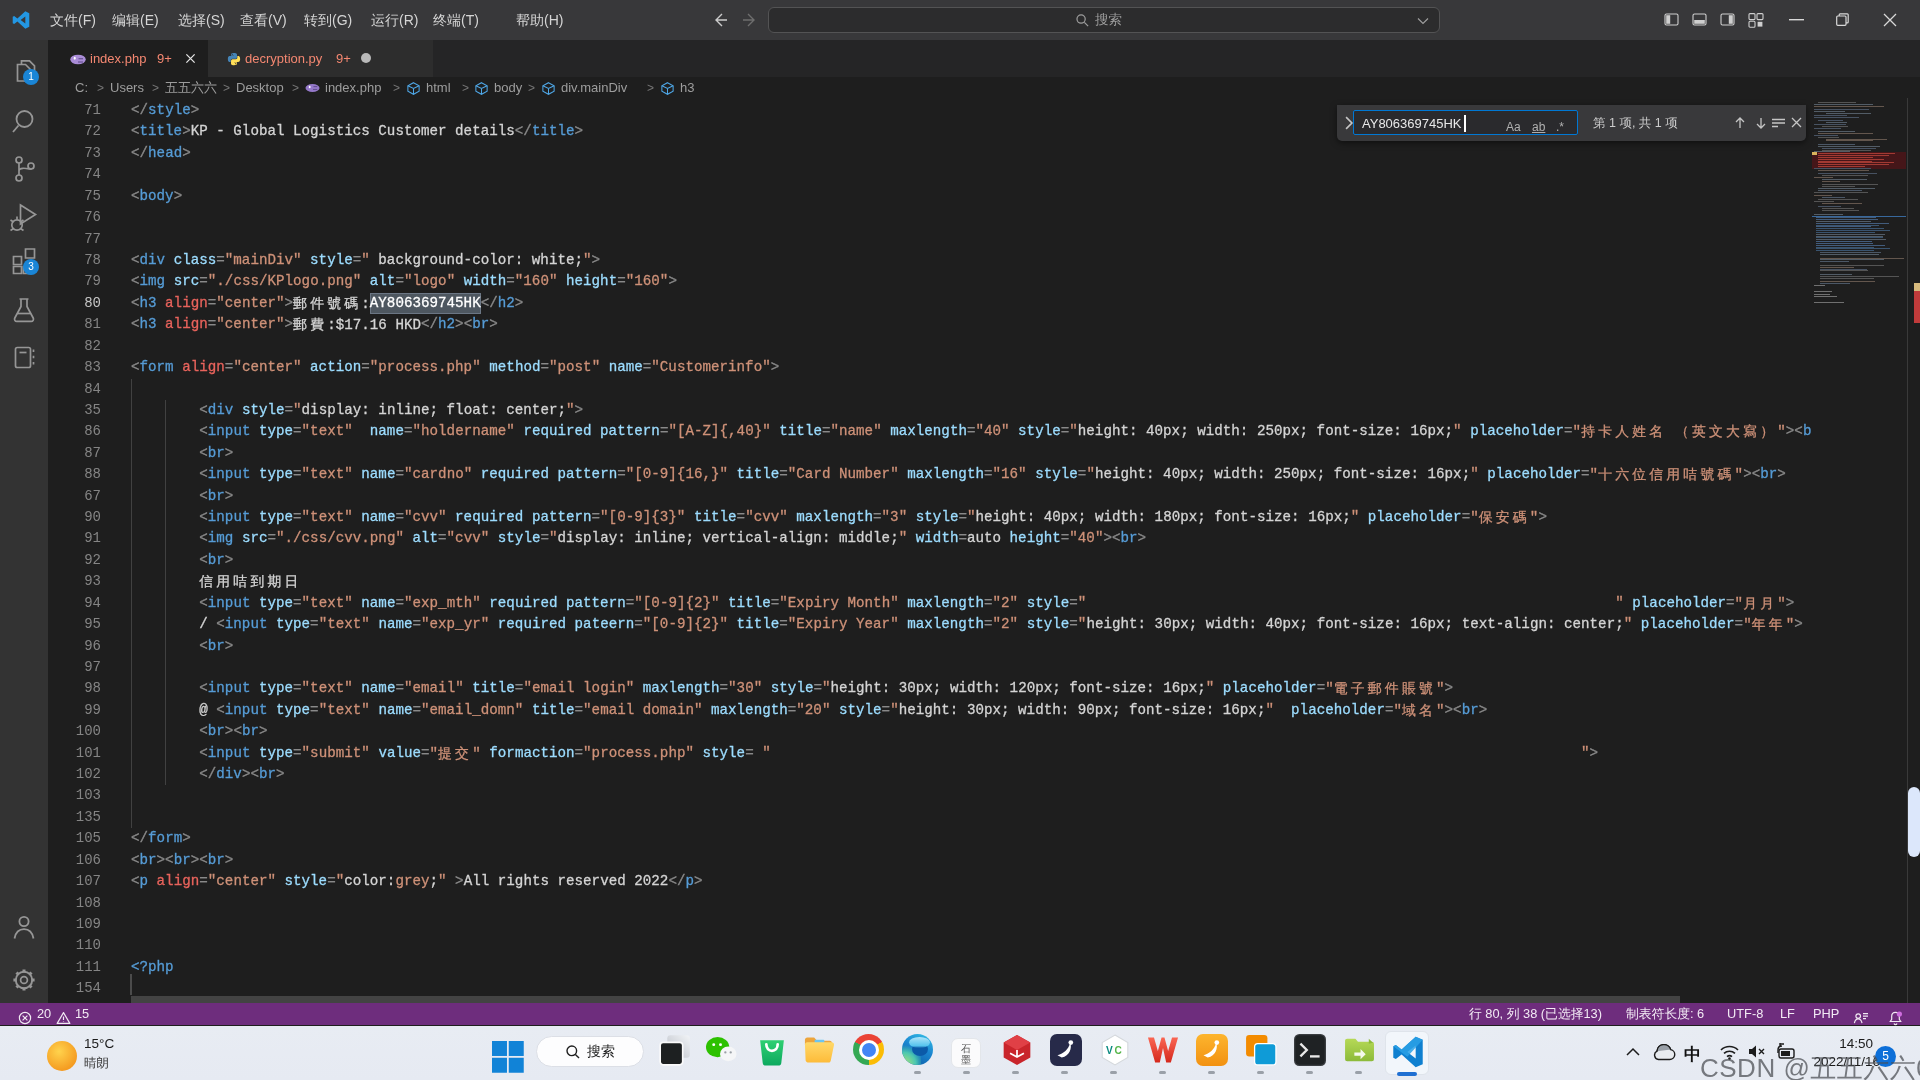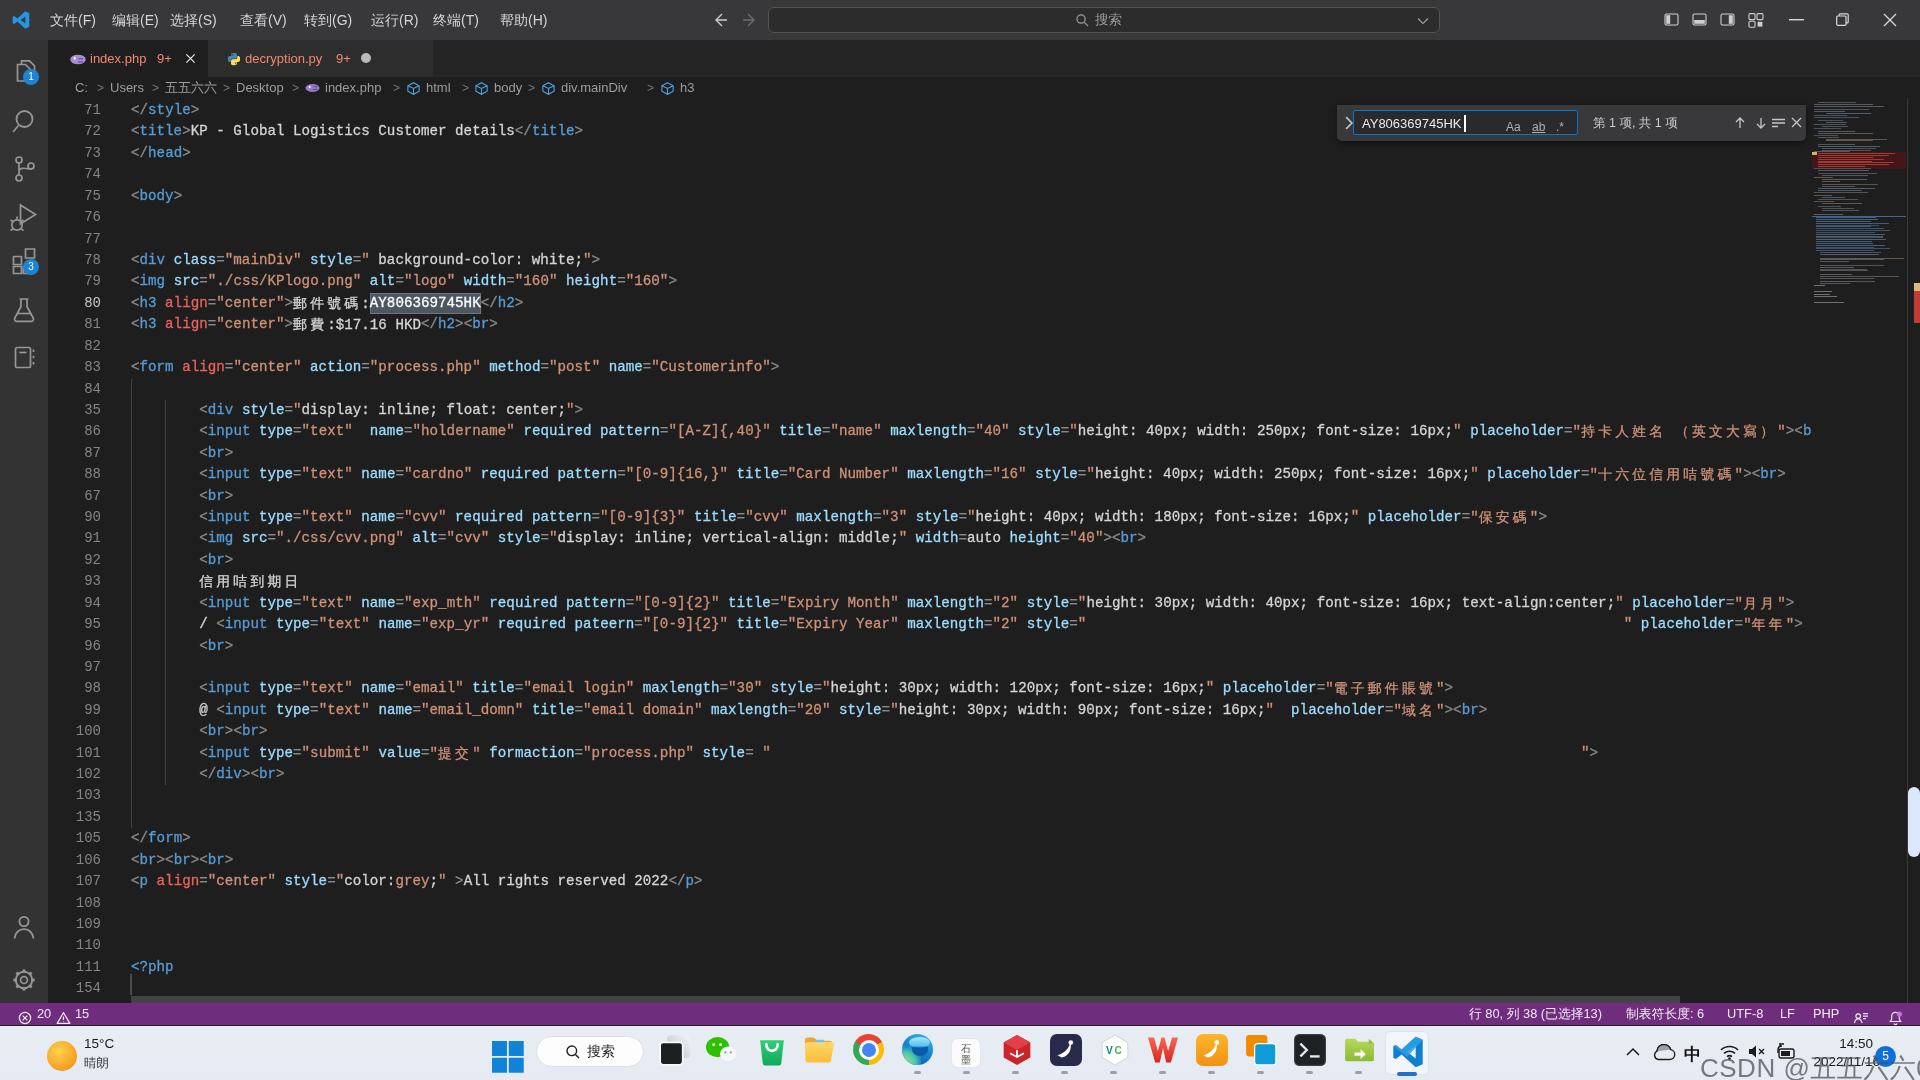--- a/index.html
+++ b/index.html
@@ -40,26 +40,26 @@
 .tk{position:absolute;top:1034px;width:32px;height:32px}
 .tkdot{position:absolute;top:1071px;width:7px;height:3px;border-radius:2px;background:#9aa0a8}
 </style></head><body>
 <div id="app">
 <div id="titlebar">
  <svg class="abs" style="left:12px;top:11px" width="18" height="18" viewBox="0 0 100 100">
         <path fill="#2397e3" d="M74 2 30 42 12 28 4 32v36l8 4 18-14 44 40 22-10V12L74 2zM74 30v40L48 50 74 30z"></path>
       </svg>
  <div class="menu" style="left:50px">文件(F)</div>
  <div class="menu" style="left:112px">编辑(E)</div>
- <div class="menu" style="left:170px">选择(S)</div>
+ <div class="menu" style="left:178px">选择(S)</div>
  <div class="menu" style="left:240px">查看(V)</div>
  <div class="menu" style="left:304px">转到(G)</div>
  <div class="menu" style="left:371px">运行(R)</div>
  <div class="menu" style="left:433px">终端(T)</div>
- <div class="menu" style="left:500px">帮助(H)</div>
+ <div class="menu" style="left:516px">帮助(H)</div>
  <svg class="abs" style="left:712px;top:12px" width="16" height="16" viewBox="0 0 16 16">
         <path stroke="#cccccc" stroke-width="1.4" fill="none" d="M10 2 4 8l6 6M4 8h11"></path>
       </svg>
  <svg class="abs" style="left:742px;top:12px" width="16" height="16" viewBox="0 0 16 16">
         <path stroke="#6e6e6e" stroke-width="1.4" fill="none" d="M6 2l6 6-6 6M12 8H1"></path>
       </svg>
  <div class="abs" style="left:768px;top:7px;width:672px;height:26px;background:#2c2c2d;border:1px solid #535354;border-radius:6px">
    <svg class="abs" style="left:306px;top:5px" width="15" height="15" viewBox="0 0 16 16">
           <circle cx="6.5" cy="6.5" r="4.4" stroke="#9d9d9d" stroke-width="1.3" fill="none"></circle>
           <path stroke="#9d9d9d" stroke-width="1.3" d="M10 10l4 4"></path>
@@ -567,21 +567,20 @@
       <div class="cl g" style="left:770.8px;top:592.7px">=</div>
       <div class="cl s" style="left:779.3px;top:592.7px">"Expiry&nbsp;Month"</div>
       <div class="cl w" style="left:898.7px;top:592.7px">&nbsp;</div>
       <div class="cl a" style="left:907.2px;top:592.7px">maxlength</div>
       <div class="cl g" style="left:984.0px;top:592.7px">=</div>
       <div class="cl s" style="left:992.5px;top:592.7px">"2"</div>
       <div class="cl w" style="left:1018.1px;top:592.7px">&nbsp;</div>
       <div class="cl a" style="left:1026.7px;top:592.7px">style</div>
       <div class="cl g" style="left:1069.3px;top:592.7px">=</div>
       <div class="cl s" style="left:1077.8px;top:592.7px">"</div>
-      <div class="cl w" style="left:1086.4px;top:592.7px">height:&nbsp;30px;&nbsp;width:&nbsp;40px;&nbsp;font-size:&nbsp;16px;&nbsp;text-align:center;</div>
       <div class="cl s" style="left:1615.2px;top:592.7px">"</div>
       <div class="cl w" style="left:1623.8px;top:592.7px">&nbsp;</div>
       <div class="cl a" style="left:1632.3px;top:592.7px">placeholder</div>
       <div class="cl g" style="left:1726.1px;top:592.7px">=</div>
       <div class="cl s" style="left:1734.6px;top:592.7px">"<b class="cj">月</b><b class="cj">月</b>"</div>
       <div class="cl g" style="left:1785.8px;top:592.7px">&gt;</div>
       <div class="cl w" style="left:131.0px;top:614.1px">&nbsp;&nbsp;&nbsp;&nbsp;&nbsp;&nbsp;&nbsp;&nbsp;/&nbsp;</div>
       <div class="cl g" style="left:216.3px;top:614.1px">&lt;</div>
       <div class="cl t" style="left:224.8px;top:614.1px">input</div>
       <div class="cl w" style="left:267.5px;top:614.1px">&nbsp;</div>
@@ -603,20 +602,21 @@
       <div class="cl g" style="left:779.3px;top:614.1px">=</div>
       <div class="cl s" style="left:787.8px;top:614.1px">"Expiry&nbsp;Year"</div>
       <div class="cl w" style="left:898.7px;top:614.1px">&nbsp;</div>
       <div class="cl a" style="left:907.2px;top:614.1px">maxlength</div>
       <div class="cl g" style="left:984.0px;top:614.1px">=</div>
       <div class="cl s" style="left:992.5px;top:614.1px">"2"</div>
       <div class="cl w" style="left:1018.1px;top:614.1px">&nbsp;</div>
       <div class="cl a" style="left:1026.7px;top:614.1px">style</div>
       <div class="cl g" style="left:1069.3px;top:614.1px">=</div>
       <div class="cl s" style="left:1077.8px;top:614.1px">"</div>
+      <div class="cl w" style="left:1086.4px;top:614.1px">height:&nbsp;30px;&nbsp;width:&nbsp;40px;&nbsp;font-size:&nbsp;16px;&nbsp;text-align:&nbsp;center;</div>
       <div class="cl s" style="left:1623.8px;top:614.1px">"</div>
       <div class="cl w" style="left:1632.3px;top:614.1px">&nbsp;</div>
       <div class="cl a" style="left:1640.8px;top:614.1px">placeholder</div>
       <div class="cl g" style="left:1734.6px;top:614.1px">=</div>
       <div class="cl s" style="left:1743.2px;top:614.1px">"<b class="cj">年</b><b class="cj">年</b>"</div>
       <div class="cl g" style="left:1794.3px;top:614.1px">&gt;</div>
       <div class="cl w" style="left:131.0px;top:635.5px">&nbsp;&nbsp;&nbsp;&nbsp;&nbsp;&nbsp;&nbsp;&nbsp;</div>
       <div class="cl g" style="left:199.2px;top:635.5px">&lt;</div>
       <div class="cl t" style="left:207.8px;top:635.5px">br</div>
       <div class="cl g" style="left:224.8px;top:635.5px">&gt;</div>

